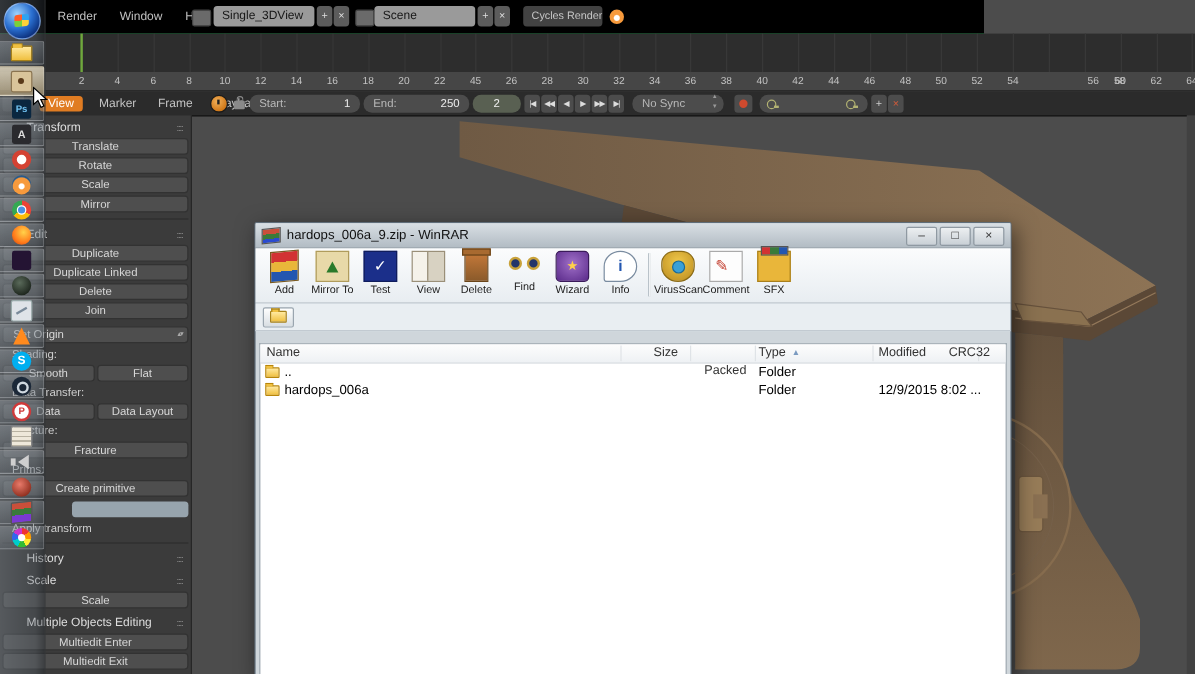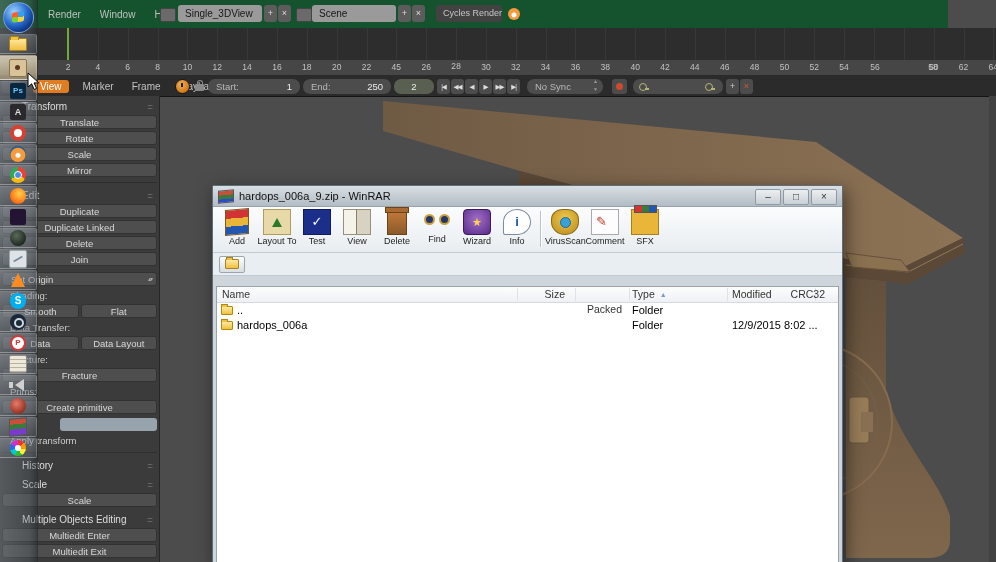--- a/index.html
+++ b/index.html
@@ -1,21 +1,21 @@
 <!DOCTYPE html>
 <html><head>
 <meta charset="utf-8">
 <style>
   html,body{margin:0;padding:0;background:#222}
   #canvas{position:relative;width:996px;height:562px;overflow:hidden;background:#4c4c4c;
     font-family:"Liberation Sans",sans-serif;-webkit-font-smoothing:antialiased;cursor:default}
   .abs{position:absolute}
 
   
-  #bl-info{left:0;top:0;width:948px;height:28px;background:#14532d;border-bottom:5px solid #22c55e}
+  #bl-info{left:0;top:0;width:820px;height:28px;background:#000000;border-bottom:5px solid #22c55e}
   #bl-menus{position:absolute;left:45px;top:0;height:28px;display:flex;gap:13px;align-items:center}
   .bl-menu{font-size:10px;color:#c0c0c0;padding:0 3px}
   .mi{position:absolute;top:8px;width:14px;height:12px;background:#6a6a6a;border-radius:2px;border:1px solid #444}
   .fld{position:absolute;top:5px;height:17px;border-radius:3px;background:#9a9a9a;color:#161616;
     font-size:10px;line-height:17px;padding:0 7px;box-sizing:border-box;white-space:nowrap;overflow:hidden}
   .fbtn{position:absolute;top:5px;width:13px;height:17px;background:#5c5c5c;color:#ddd;border-radius:3px;
     font-size:9px;line-height:16px;text-align:center}
   #fld-engine{background:#424242;color:#c6c6c6}
   #blender-logo{position:absolute;left:508px;top:8px;width:12px;height:12px;border-radius:50%;
     background:radial-gradient(circle at 50% 58%,#fff 0 2px,#f79a3c 3px 7px,#2a5a8a 8px)}
@@ -263,35 +263,35 @@
       <div class="tick" style="left: 157.55px;">8</div>
       <div class="tick" style="left: 187.4px;">10</div>
       <div class="tick" style="left: 217.25px;">12</div>
       <div class="tick" style="left: 247.1px;">14</div>
       <div class="tick" style="left: 276.95px;">16</div>
       <div class="tick" style="left: 306.8px;">18</div>
       <div class="tick" style="left: 336.65px;">20</div>
       <div class="tick" style="left: 366.5px;">22</div>
       <div class="tick" style="left: 396.35px;">45</div>
       <div class="tick" style="left: 426.2px;">26</div>
-      <div class="tick" style="left: 456.05px; font-family: Liberation Mono, monospace;">28</div>
+      <div class="tick" style="left: 456.05px;">28</div>
       <div class="tick" style="left: 485.9px;">30</div>
       <div class="tick" style="left: 515.75px;">32</div>
       <div class="tick" style="left: 545.6px;">34</div>
       <div class="tick" style="left: 575.45px;">36</div>
       <div class="tick" style="left: 605.3px;">38</div>
       <div class="tick" style="left: 635.15px;">40</div>
       <div class="tick" style="left: 665px;">42</div>
       <div class="tick" style="left: 694.85px;">44</div>
       <div class="tick" style="left: 724.7px;">46</div>
       <div class="tick" style="left: 754.55px;">48</div>
       <div class="tick" style="left: 784.4px;">50</div>
       <div class="tick" style="left: 814.25px;">52</div>
       <div class="tick" style="left: 844.1px;">54</div>
-      <div class="tick" style="left: 875px;">56</div>
+      <div class="tick" style="left: 911px;">56</div>
       <div class="tick" style="left: 919px; padding-left: 28px;">58</div>
       <div class="tick" style="left: 933.65px;">60</div>
       <div class="tick" style="left: 963.5px;">62</div>
       <div class="tick" style="left: 993.35px;">64</div>
     </div>
 
   <div id="bl-thead" class="abs">
     <div id="tl-editor-btn"></div>
     <div id="tl-menus">
         <div class="tl-menu active">View</div>
@@ -407,21 +407,21 @@
         <div class="wr-cap">□</div>
         <div class="wr-cap">×</div>
       </div>
     <div id="wr-tools">
         <div class="wr-tool">
           <span class="wricon wr-add"></span>
           <div class="wr-tlabel">Add</div>
         </div>
         <div class="wr-tool">
           <span class="wricon wr-extract-to"></span>
-          <div class="wr-tlabel">Layout To</div>
+          <div class="wr-tlabel">Mirror To</div>
         </div>
         <div class="wr-tool">
           <span class="wricon wr-test"></span>
           <div class="wr-tlabel">Test</div>
         </div>
         <div class="wr-tool">
           <span class="wricon wr-view"></span>
           <div class="wr-tlabel">View</div>
         </div>
         <div class="wr-tool">

